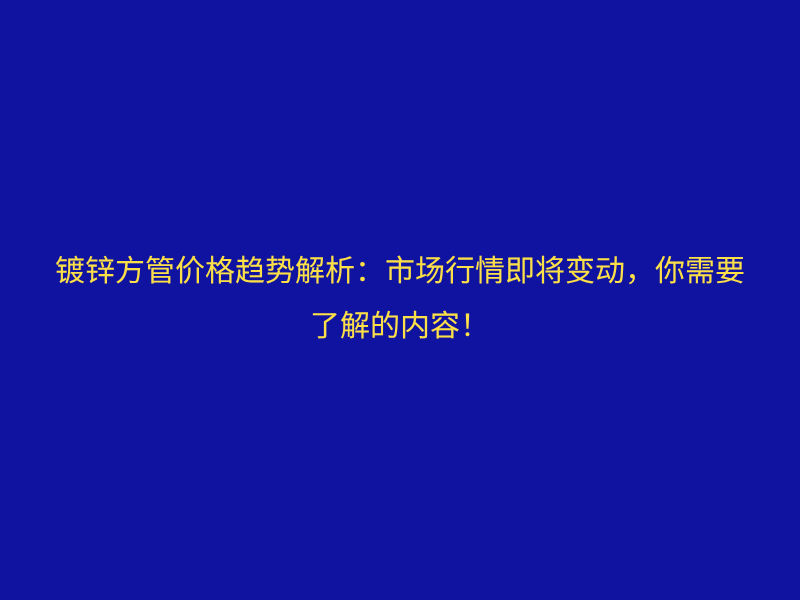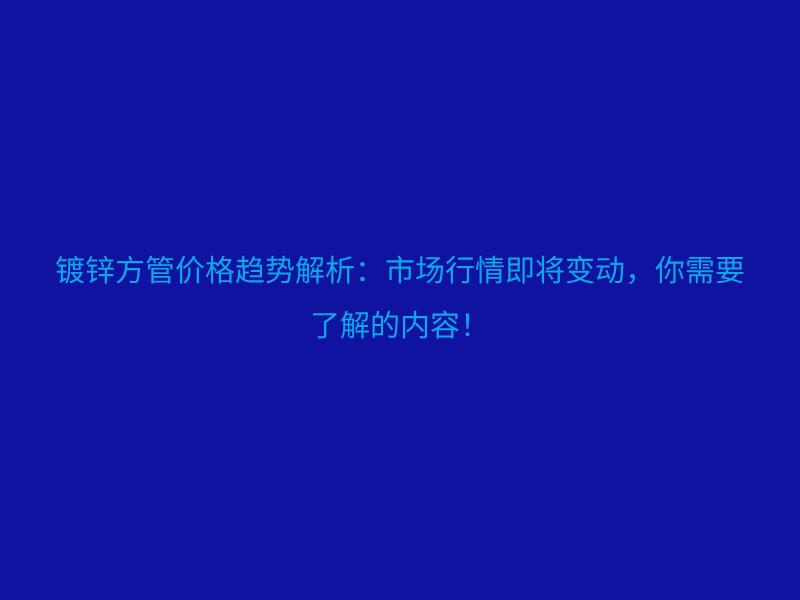--- a/index.html
+++ b/index.html
@@ -32,21 +32,21 @@
     text-align: center;
   }
 
   .headline {
     margin: 0;
     font-family: "DejaVu Sans", "Liberation Sans", sans-serif;
     font-size: 30px;
     font-weight: 400;
     line-height: 55px;
     letter-spacing: 0px;
-    color: #0ea5e9;
+    color: #fde047;
     text-align: center;
     white-space: normal;
     word-break: break-all;
   }
 </style>
 </head>
 <body>
 
 <div class="canvas">
   <div class="headline-block">

